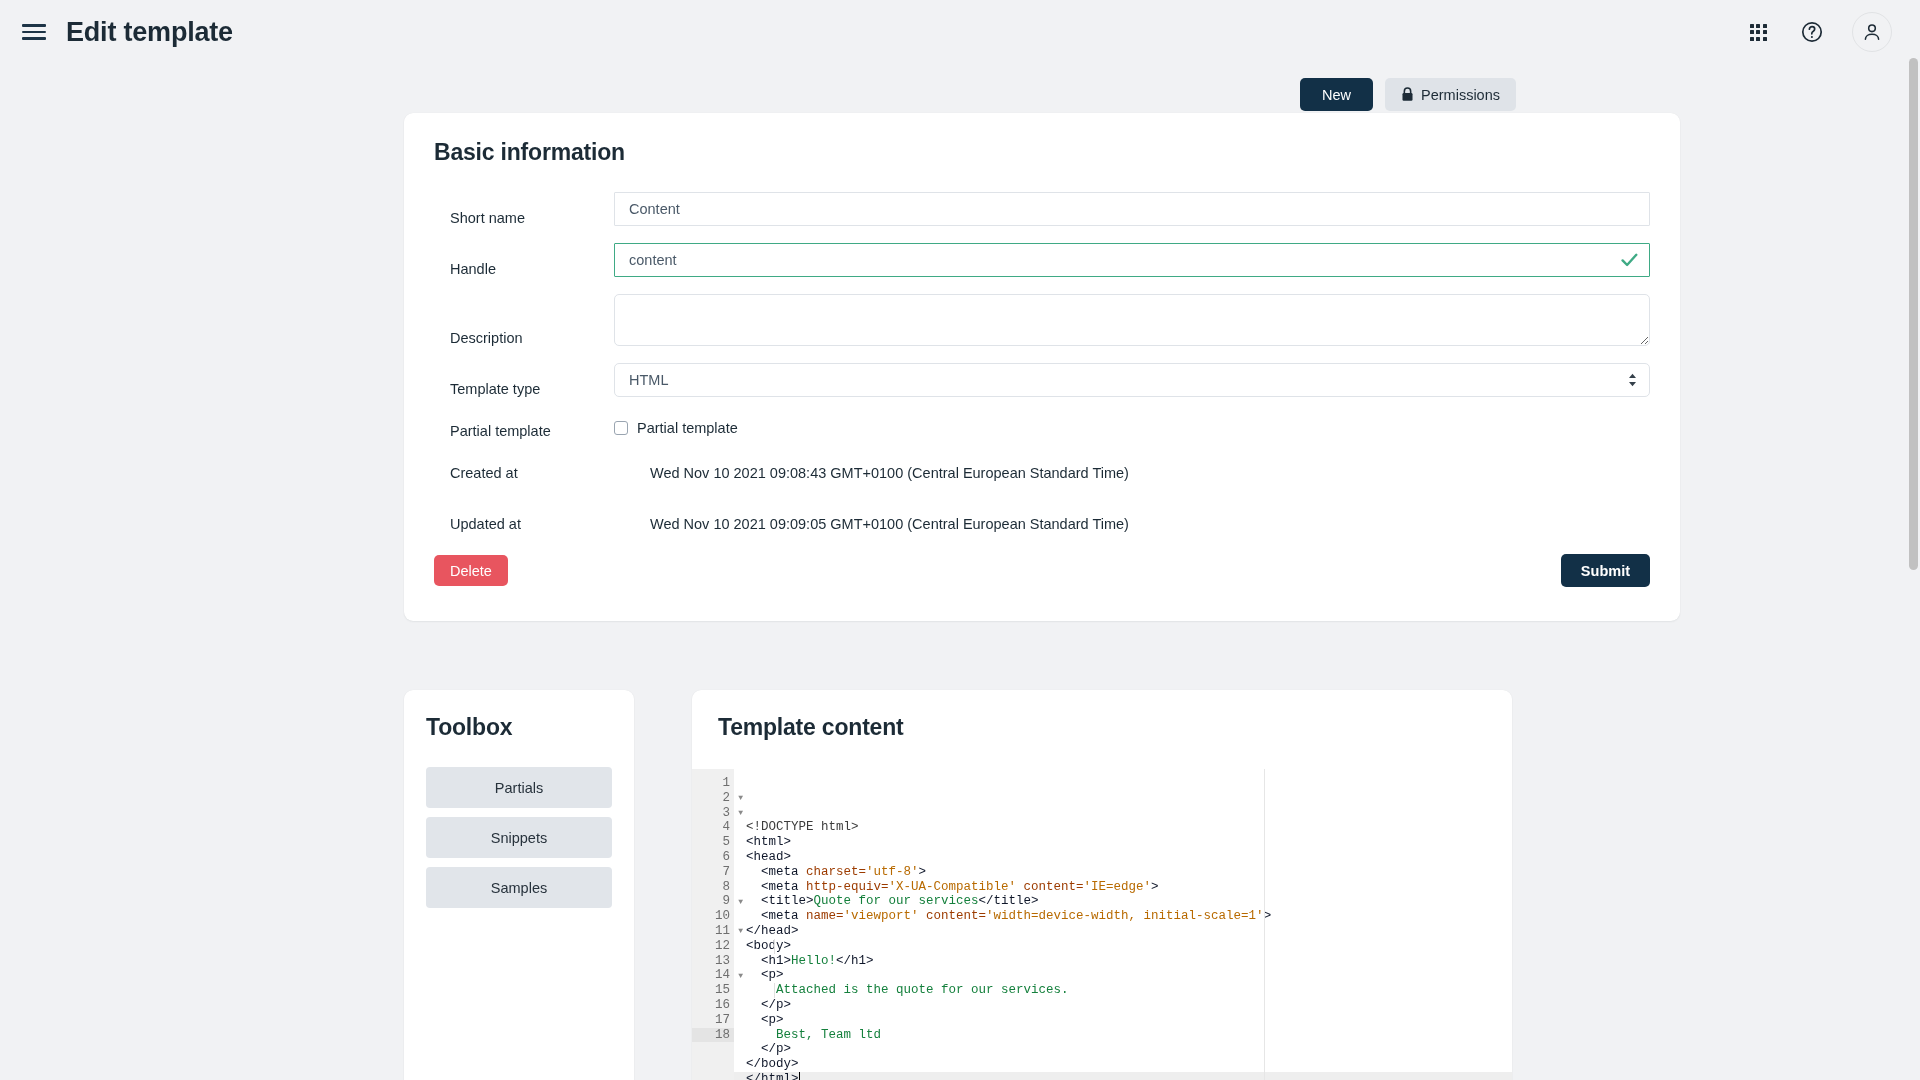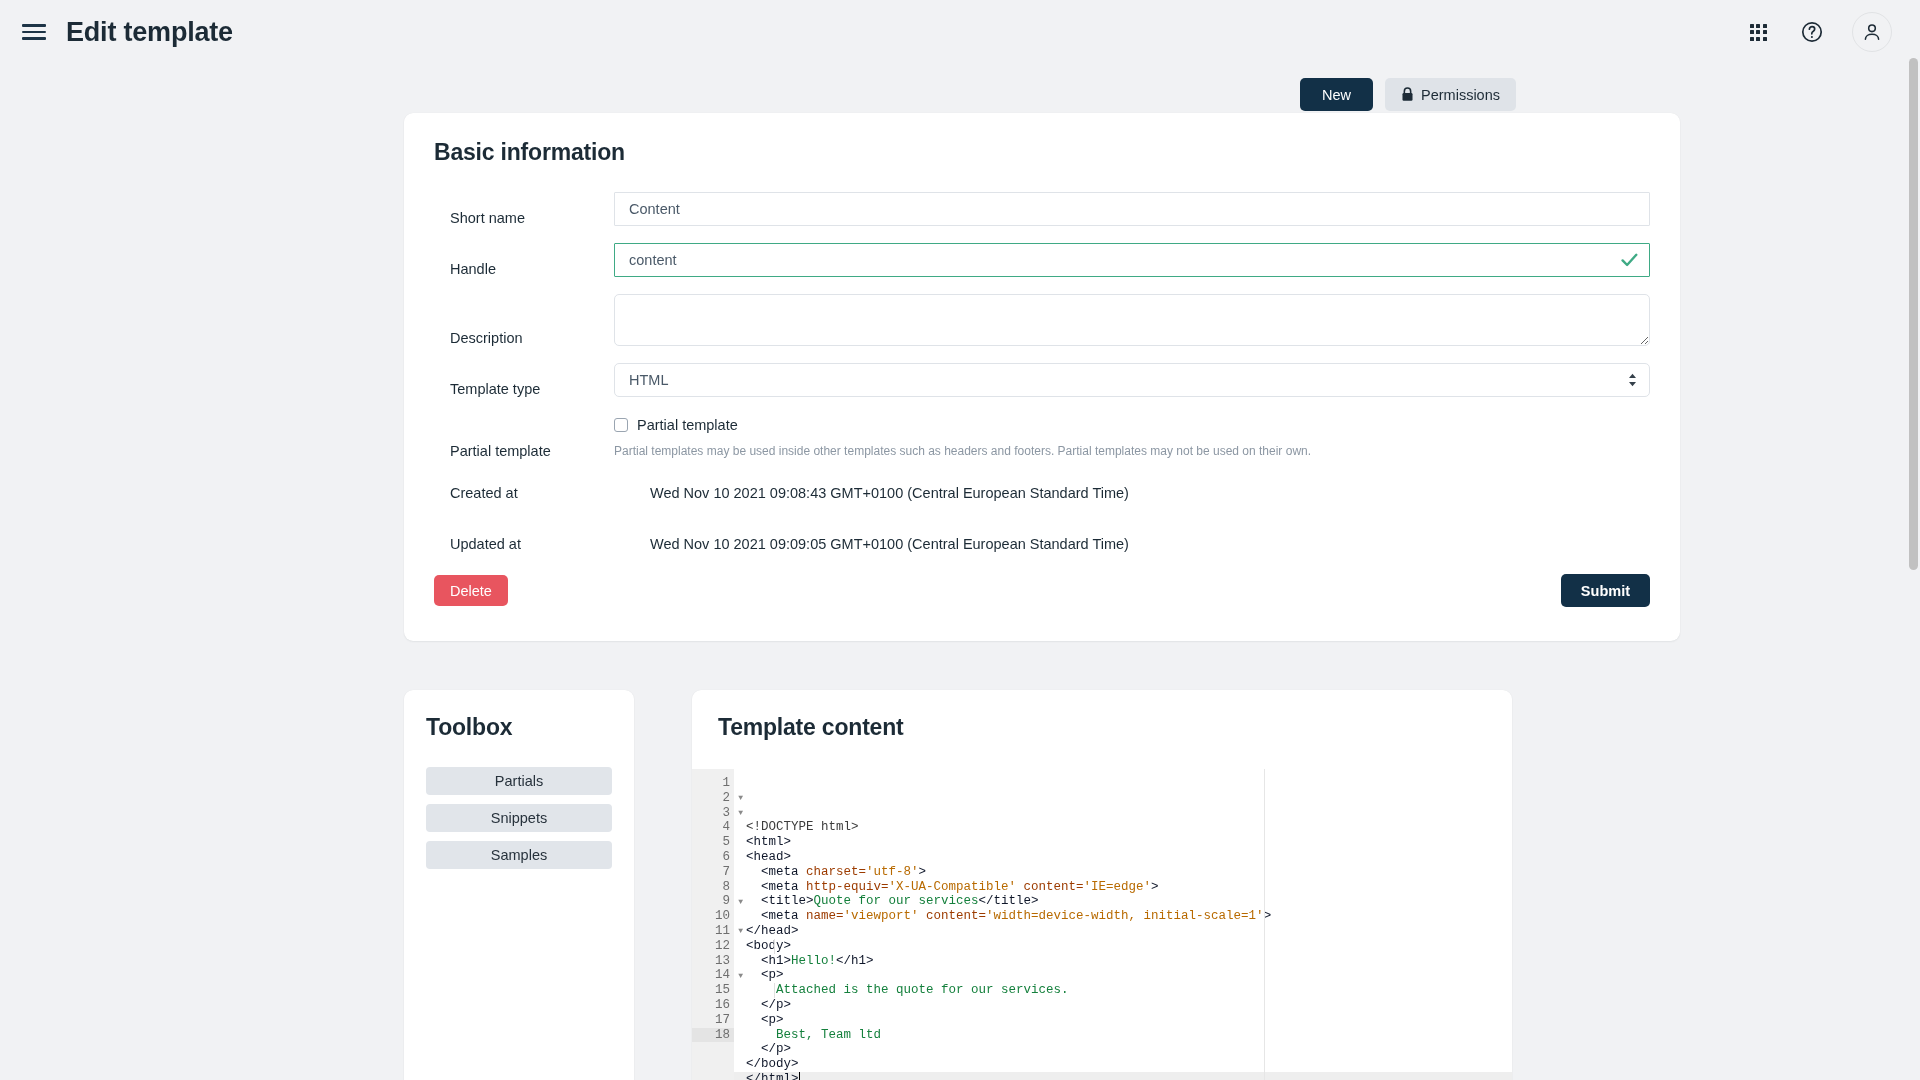--- a/index.html
+++ b/index.html
@@ -330,21 +330,21 @@
     margin-top: 26px;
     display: flex;
     flex-direction: column;
     gap: 9px;
   }
 
   .toolbox-btn {
     background: #e1e5ea;
     border: none;
     border-radius: 4px;
-    height: 28px;
+    height: 41px;
     font-size: 14.5px;
     font-family: "Liberation Sans", sans-serif;
     color: #27323c;
     cursor: pointer;
     width: 100%;
   }
 
   .card-template {
     position: absolute;
     left: 692px;
@@ -562,21 +562,20 @@
       </div>
     </div>
 
     <div class="form-row">
       <div class="form-label">Partial template</div>
       <div class="form-control">
         <div class="chk-line">
           <span class="chk"></span>
           <span class="chk-label">Partial template</span>
         </div>
-        <div class="help-text">Partial templates may be used inside other templates such as headers and footers. Partial templates may not be used on their own.</div>
       </div>
     </div>
 
     <div class="form-row row-created">
       <div class="form-label">Created at</div>
       <div class="form-control">
         <div class="static-value">Wed Nov 10 2021 09:08:43 GMT+0100 (Central European Standard Time)</div>
       </div>
     </div>
 

